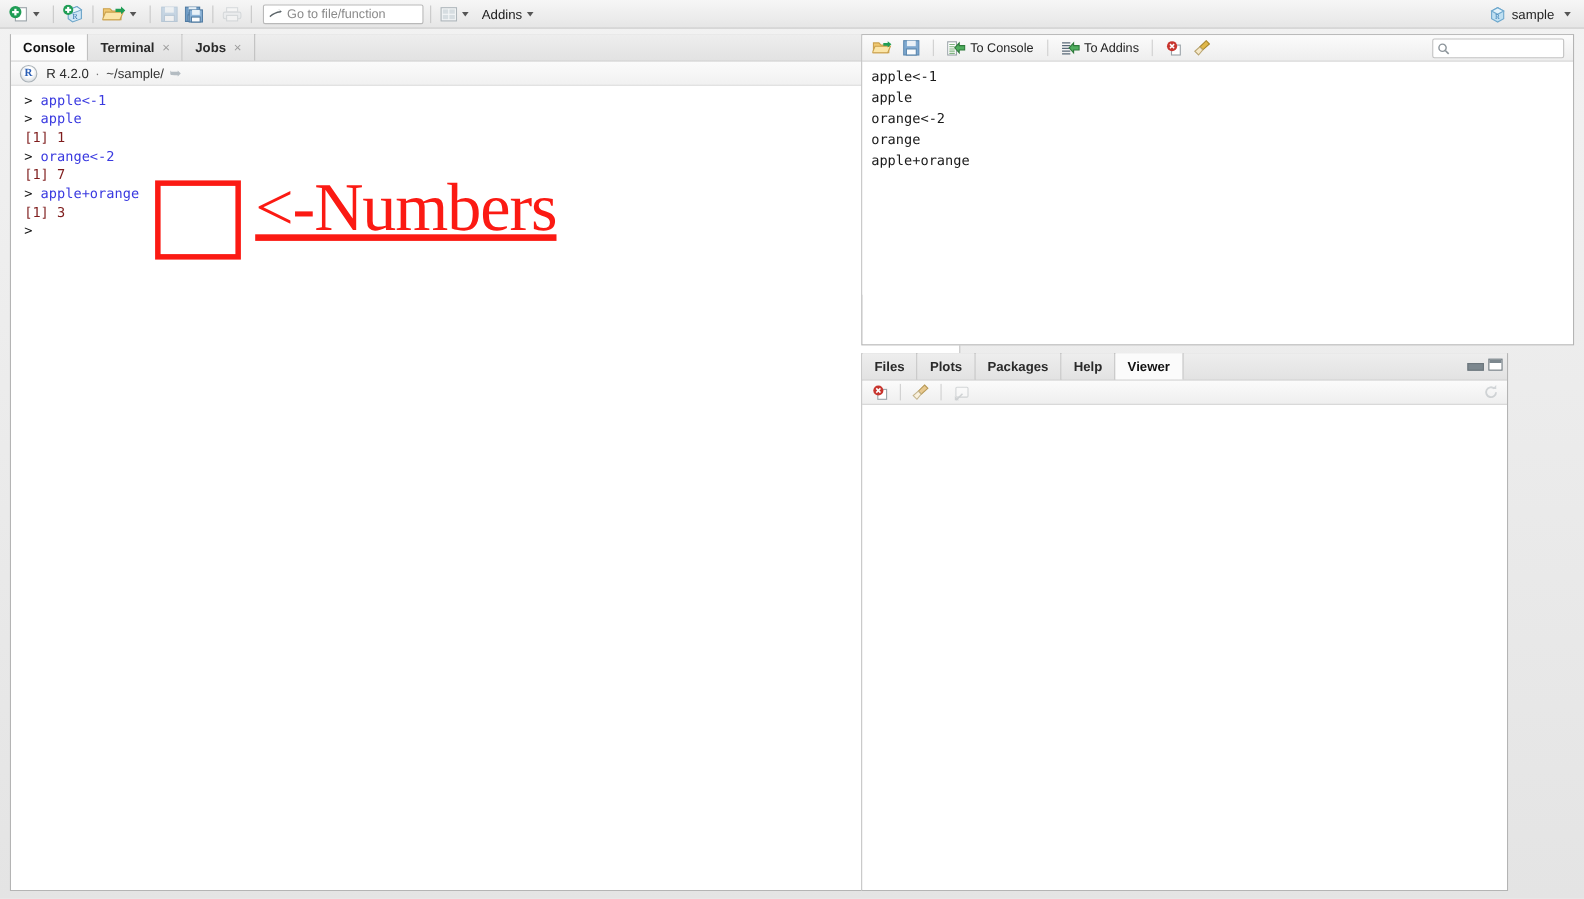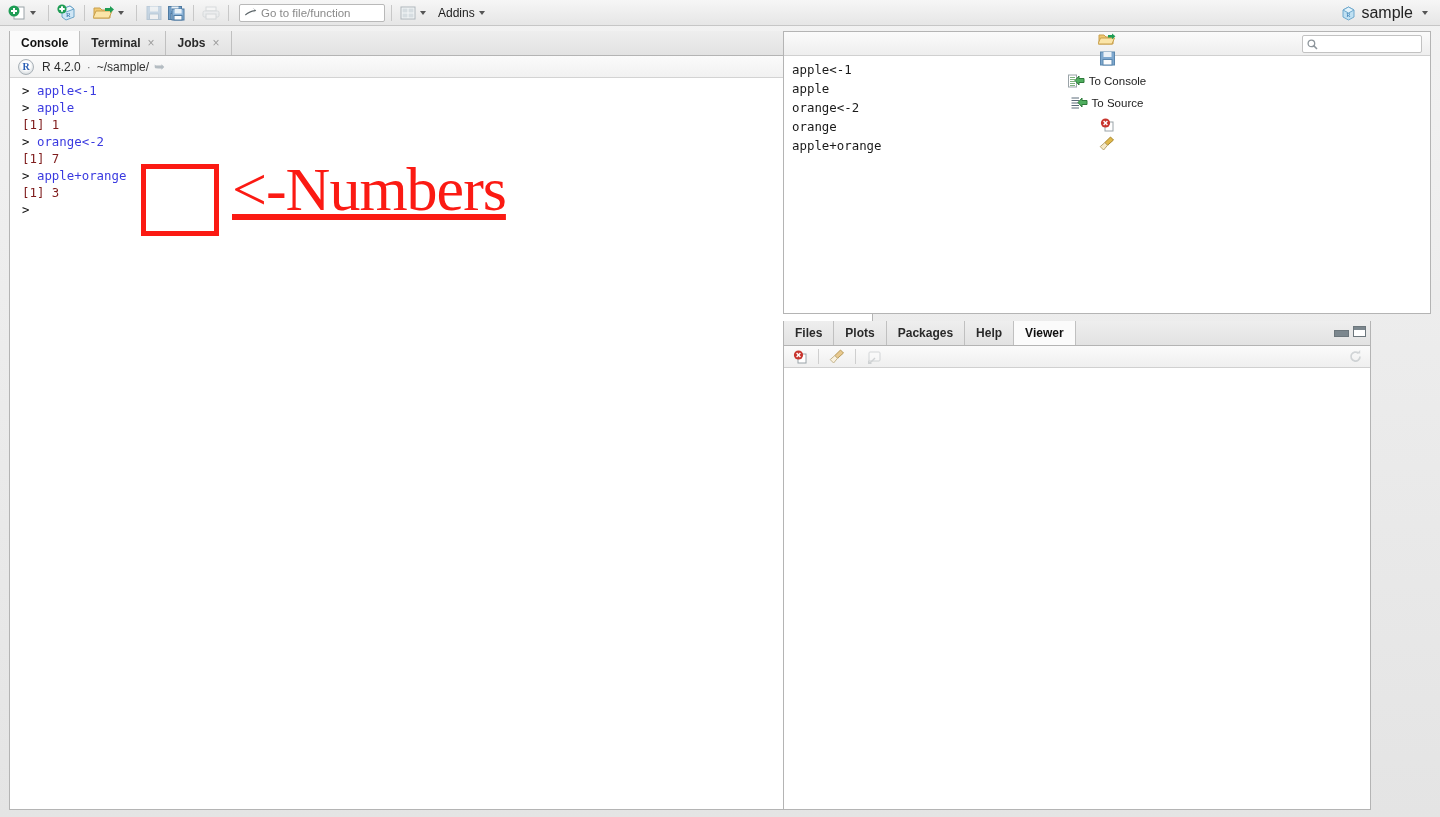--- a/index.html
+++ b/index.html
@@ -39,21 +39,21 @@
   }
   #gotofile .ph { font-size: 11.5px; color: #8a8a8a; margin-left: 4px;
                   font-family: "Liberation Sans", sans-serif; }
   #addins-label { font-size: 12px; color: #1a1a1a; margin-left: 4px;
                   font-family: "Liberation Sans", sans-serif; font-weight: 400;}
 
   #project-indicator {
     position: absolute; right: 8px; top: 0; height: 26px;
     display: flex; align-items: center; gap: 5px;
   }
-  #project-indicator .pname { font-size: 16px; color: #222; }
+  #project-indicator .pname { font-size: 12px; color: #222; }
 
   
   .panel {
     position: absolute;
     background: #fff;
     border: 1px solid #b4b4b4;
   }
   #console-panel { left: 9px; top: 31px; width: 864px; height: 779px; }
   #env-panel     { left: 783px; top: 31px; width: 648px; height: 283px; }
   #viewer-panel  { left: 783px; top: 321px; width: 588px; height: 489px; }
@@ -148,21 +148,21 @@
     font-family: "Liberation Serif", "DejaVu Serif", serif;
     font-size: 62px; color: #fb1a13; line-height: 1;
     white-space: nowrap; letter-spacing: -1px; text-decoration: underline;
   }
 
   
   .subtoolbar {
     position: relative; height: 24px;
     background: linear-gradient(#fbfbfb, #eeeeee);
     border-bottom: 1px solid #d0d0d0;
-    display: flex; align-items: center; padding: 0 6px; gap: 4px; flex-direction: column;
+    display: flex; align-items: center; padding: 0 6px; gap: 4px;
   }
   .stb-item { display: flex; align-items: center; gap: 4px;
               font-size: 11.5px; color: #222; padding: 0 3px; cursor: default; }
   .stb-sep { width: 1px; height: 15px; background: #cfcfcf; margin: 0 5px; }
 
   #history-search {
     position: absolute; right: 8px; top: 3px;
     width: 120px; height: 18px; background: #fff;
     border: 1px solid #c2c2c2; border-radius: 2px;
     display: flex; align-items: center; padding: 0 4px;
@@ -420,21 +420,21 @@
             <g stroke="#5a6a78" stroke-width="1">
               <line x1="0.5" y1="2" x2="8" y2="2"></line>
                 <line x1="0.5" y1="4.5" x2="8" y2="4.5"></line>
               <line x1="0.5" y1="7" x2="8" y2="7"></line>
                 <line x1="0.5" y1="9.5" x2="8" y2="9.5"></line>
               <line x1="0.5" y1="12" x2="8" y2="12"></line>
             </g>
             <path d="M16 4.5 h-5 v-2.5 l-4 4.5 l4 4.5 v-2.5 h5 z" fill="#4fae5e" stroke="#2e7a3b"></path>
           </svg>
         </span>
-        <span>To Source</span>
+        <span>To Addins</span>
       </div>
 
       <div class="stb-sep"></div>
 
       <div class="stb-item">
         <span class="ic">
           <svg width="15" height="14" viewBox="0 0 15 14">
             <rect x="5" y="4" width="8" height="9" fill="#fff" stroke="#9aa3a8"></rect>
             <circle cx="5.5" cy="5" r="4.6" fill="#c8352e"></circle>
             <path d="M3.6 3.1 L7.4 6.9 M7.4 3.1 L3.6 6.9" stroke="#fff" stroke-width="1.4"></path>

